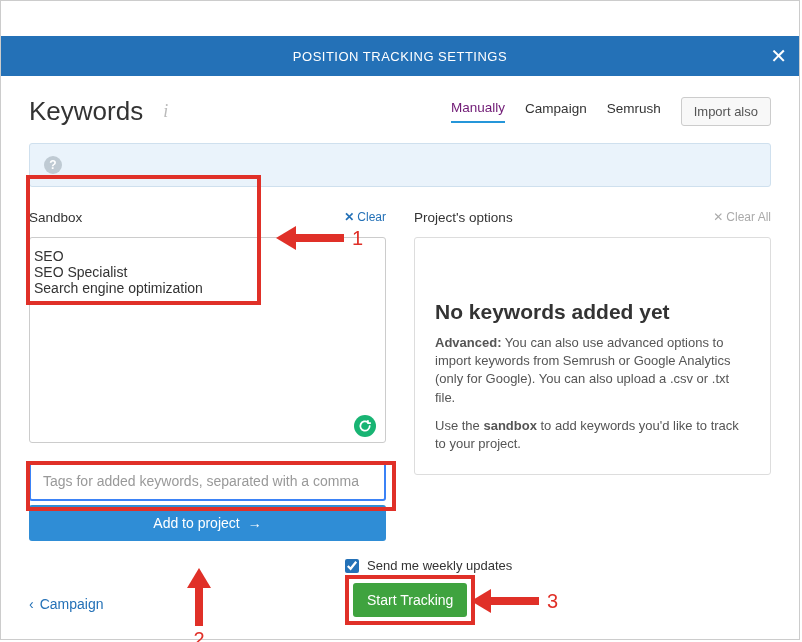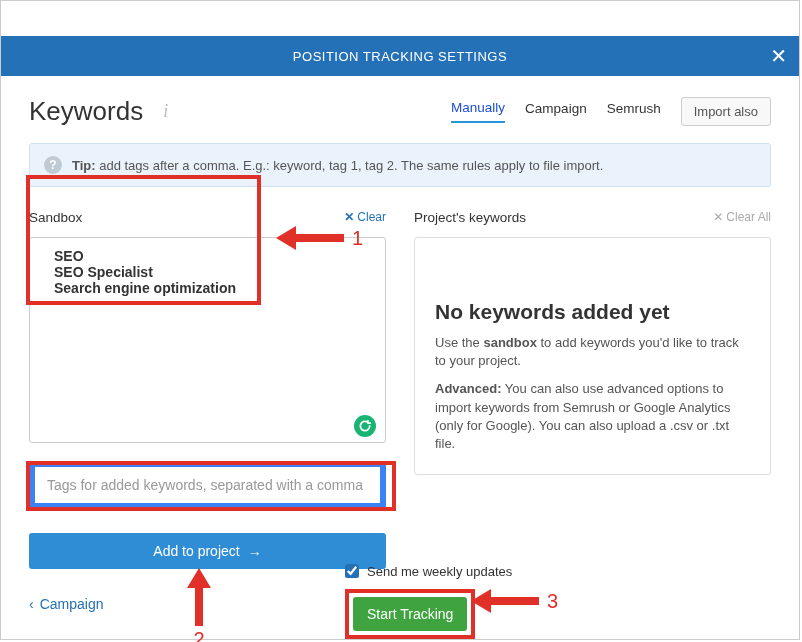--- a/index.html
+++ b/index.html
@@ -7,47 +7,47 @@
   .modal { border: 1px solid #ccc; width: 800px; height: 640px; background: #fff; position: relative; }
   .titlebar { background: #2471b7; color: #fff; height: 40px; display: flex; align-items: center; justify-content: center; position: relative; margin-top: 35px; }
   .titlebar-text { font-size: 13px; letter-spacing: 0.5px; }
   .close-x { position: absolute; right: 12px; top: 10px; color: #fff; font-size: 20px; line-height: 20px; cursor: pointer; }
   .content { padding: 20px 28px 12px 28px; }
   .header-row { display: flex; align-items: center; justify-content: space-between; margin-bottom: 16px; }
   .page-title { font-size: 26px; font-weight: 400; color: #333; display: flex; align-items: center; gap: 20px; }
   .info-i { font-size: 18px; color: #bbb; font-style: italic; font-family: serif; }
   .tabs { display: flex; align-items: center; gap: 20px; }
   .tab { font-size: 13.5px; color: #333; padding-bottom: 6px; cursor: pointer; }
-  .tab.active { color: #1d4ed8; border-bottom: 2px solid #2596d9; font-weight:400; }
+  .tab.active { color: #701a75; border-bottom: 2px solid #2596d9; font-weight:400; }
   .import-btn { border: 1px solid #ccc; background: #f8f8f8; border-radius: 3px; padding: 6px 12px; font-size: 13px; color: #555; cursor: pointer; }
   .tipbar { background: #eaf3fb; border: 1px solid #cfe0ee; border-radius: 3px; padding: 12px 14px; display: flex; align-items: center; gap: 10px; font-size: 13px; color: #555; margin-bottom: 18px; }
   .tip-q { width: 18px; height: 18px; border-radius: 50%; background: #bfcad3; color: #fff; display: flex; align-items: center; justify-content: center; font-size: 12px; font-weight: bold; }
   .cols { display: flex; gap: 28px; position: relative; }
   .col { flex: 1; min-width: 0; }
   .panel-head { display: flex; align-items: center; justify-content: space-between; height: 24px; margin-bottom: 8px; font-size: 13.5px; }
   .clearlink { color: #2471b7; font-size: 12px; cursor: pointer; display:flex; align-items:center; gap:3px;}
   .clearlink .x { font-weight:bold; }
   .mutedlink { color: #aaa; font-size: 12px; display:flex; align-items:center; gap:3px; }
   .sandbox-wrap { position: relative; }
   .red-top { position:absolute; top:-30px; left:-3px; width:235px; height:130px; border:4px solid #e03028; pointer-events:none; z-index:5;}
   .red-mid { position:absolute; top:256px; left:-3px; width:370px; height:50px; border:4px solid #e03028; pointer-events:none; z-index:5;}
-  .textarea { width: 100%; height: 206px; border: 1px solid #ccc; border-radius: 3px; padding: 10px 24px; font-size: 14px; color: #333; resize: none; font-family: inherit; position:relative;font-weight:bold; }
+  .textarea { width: 100%; height: 206px; border: 1px solid #ccc; border-radius: 3px; padding: 10px 4px; font-size: 14px; color: #333; resize: none; font-family: inherit; position:relative; }
   .grammarly { position:absolute; right:10px; bottom:10px; width:22px; height:22px; border-radius:50%; background:#18b473; display:flex; align-items:center; justify-content:center; }
   .grammarly svg { width:14px; height:14px; }
-  .tags-input { width: 100%; border: 6px solid #3b82f6; border-radius: 3px; padding: 10px 12px; font-size: 14px; color: #333; margin-top: 14px; font-family:inherit; }
+  .tags-input { width: 100%; border: 2px solid #3b82f6; border-radius: 3px; padding: 10px 12px; font-size: 14px; color: #333; margin-top: 14px; font-family:inherit; }
   .tags-input::placeholder { color:#999; }
-  .add-btn { width: 100%; margin-top: 24px; background: #2f8dd6; color: #fff; border: none; border-radius: 3px; padding: 10px 0; font-size: 14px; cursor: pointer; display:flex; align-items:center; justify-content:center; gap:8px; }
+  .add-btn { width: 100%; margin-top: 4px; background: #2f8dd6; color: #fff; border: none; border-radius: 3px; padding: 10px 0; font-size: 14px; cursor: pointer; display:flex; align-items:center; justify-content:center; gap:8px; }
   .rbox { border: 1px solid #ddd; border-radius: 3px; height: 238px; padding: 62px 20px 20px 20px; color:#555;}
   .rbox h4 { font-size: 21px; color:#333; margin-bottom: 10px; }
   .rbox p { font-size: 13px; line-height: 1.4; margin-bottom: 10px; }
   .footer { display:flex; align-items:center; position:absolute; bottom:14px; left:28px; right:28px; height:70px;}
   .backlink { color:#2471b7; font-size:14px; display:flex; align-items:center; gap:6px; cursor:pointer; margin-top:28px;}
-  .weekly { position:absolute; left:316px; top:9px; font-size:13px; display:flex; align-items:flex-start; gap:8px; }
+  .weekly { position:absolute; left:316px; top:3px; font-size:13px; display:flex; align-items:flex-end; gap:8px; }
   .weekly input { accent-color:#2471b7; width:14px; height:14px; }
-  .start-wrap { position:absolute; left:316px; top:34px; display:flex; align-items:center; gap:14px;}
+  .start-wrap { position:absolute; left:316px; top:20px; display:flex; align-items:center; gap:14px;}
   .red-start { border:4px solid #e03028; padding:4px; display:inline-block;}
   .start-btn { background:#3fa33f; color:#fff; border:none; border-radius:3px; padding:9px 14px; font-size:14px; cursor:pointer; }
   
   .arrow { position:absolute; display:flex; align-items:center; }
   .arrow-shaft { background:#e03028; height:8px; }
   .arrow-head { width:0; height:0; border-top:12px solid transparent; border-bottom:12px solid transparent; border-right:20px solid #e03028; }
   .arrow-num { color:#e03028; font-size:20px; margin-left:8px; }
   .arrow1 { top:225px; left:275px; }
   .arrow1 .arrow-shaft{ width:48px;}
   .arrow2 { top:565px; left:188px; flex-direction:column; align-items:center;}
@@ -75,21 +75,20 @@
       <div class="tabs">
         <span class="tab active">Manually</span>
         <span class="tab">Campaign</span>
         <span class="tab">Semrush</span>
         <button class="import-btn">Import also</button>
       </div>
     </div>
 
     <div class="tipbar">
       <span class="tip-q">?</span>
-      <span><b>Tip:</b><span> add tags after a comma. E.g.: keyword, tag 1, tag 2. The same rules apply to file import.</span></span>
     </div>
 
     <div class="cols">
       <div class="col sandbox-wrap">
         <div class="red-top"></div>
         <div class="red-mid"></div>
         <div class="panel-head">
           <span>Sandbox</span>
           <span class="clearlink">
               <span class="x">✕</span>
@@ -109,30 +108,30 @@
         </div>
         <input class="tags-input" placeholder="Tags for added keywords, separated with a comma" style="">
         <button class="add-btn">
           <span>Add to project</span>
           <span>→</span>
         </button>
       </div>
 
       <div class="col">
         <div class="panel-head">
-          <span>Project's keywords</span>
+          <span>Project's options</span>
           <span class="mutedlink">
               <span class="x">✕</span>
               <span>Clear All</span>
             </span>
         </div>
         <div class="rbox">
           <h4>No keywords added yet</h4>
+          <p><b>Advanced:</b><span> You can also use advanced options to import keywords from Semrush or Google Analytics (only for Google). You can also upload a .csv or .txt file.</span></p>
           <p><span>Use the </span><b>sandbox</b><span> to add keywords you'd like to track to your project.</span></p>
-          <p><b>Advanced:</b><span> You can also use advanced options to import keywords from Semrush or Google Analytics (only for Google). You can also upload a .csv or .txt file.</span></p>
         </div>
       </div>
     </div>
   </div>
 
   <div class="footer">
     <span class="backlink">
       <span>‹</span>
       <span>Campaign</span>
     </span>

